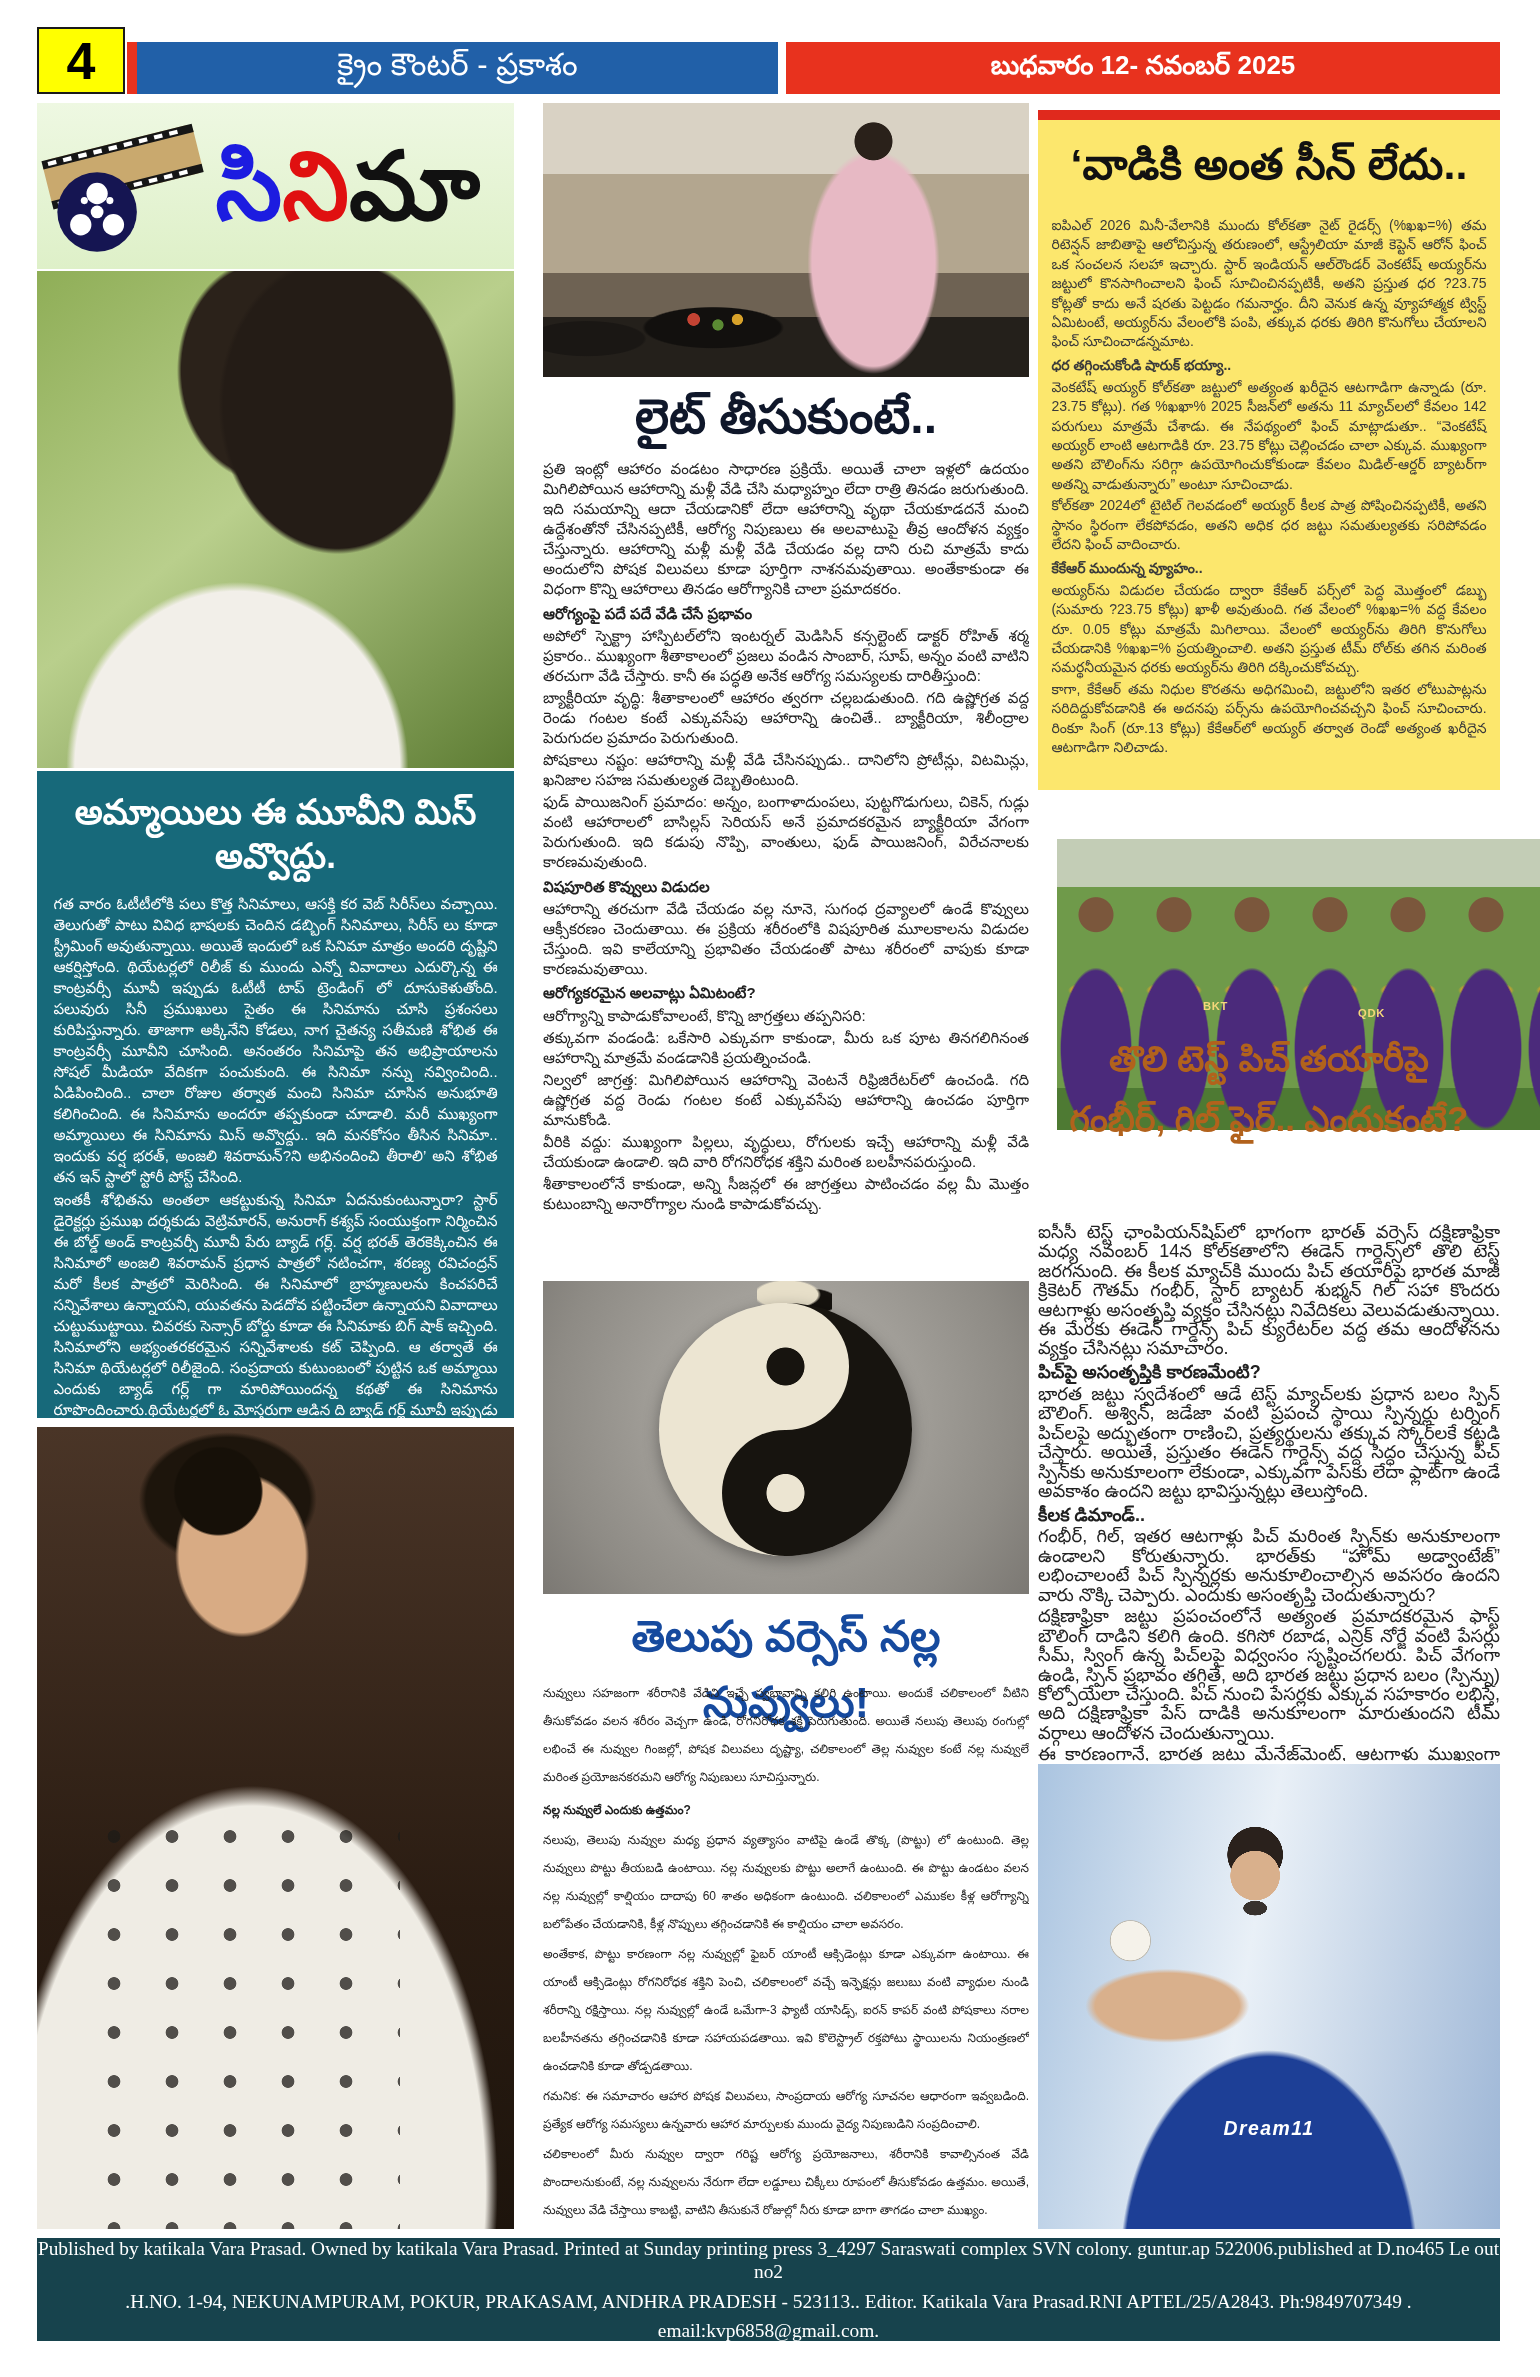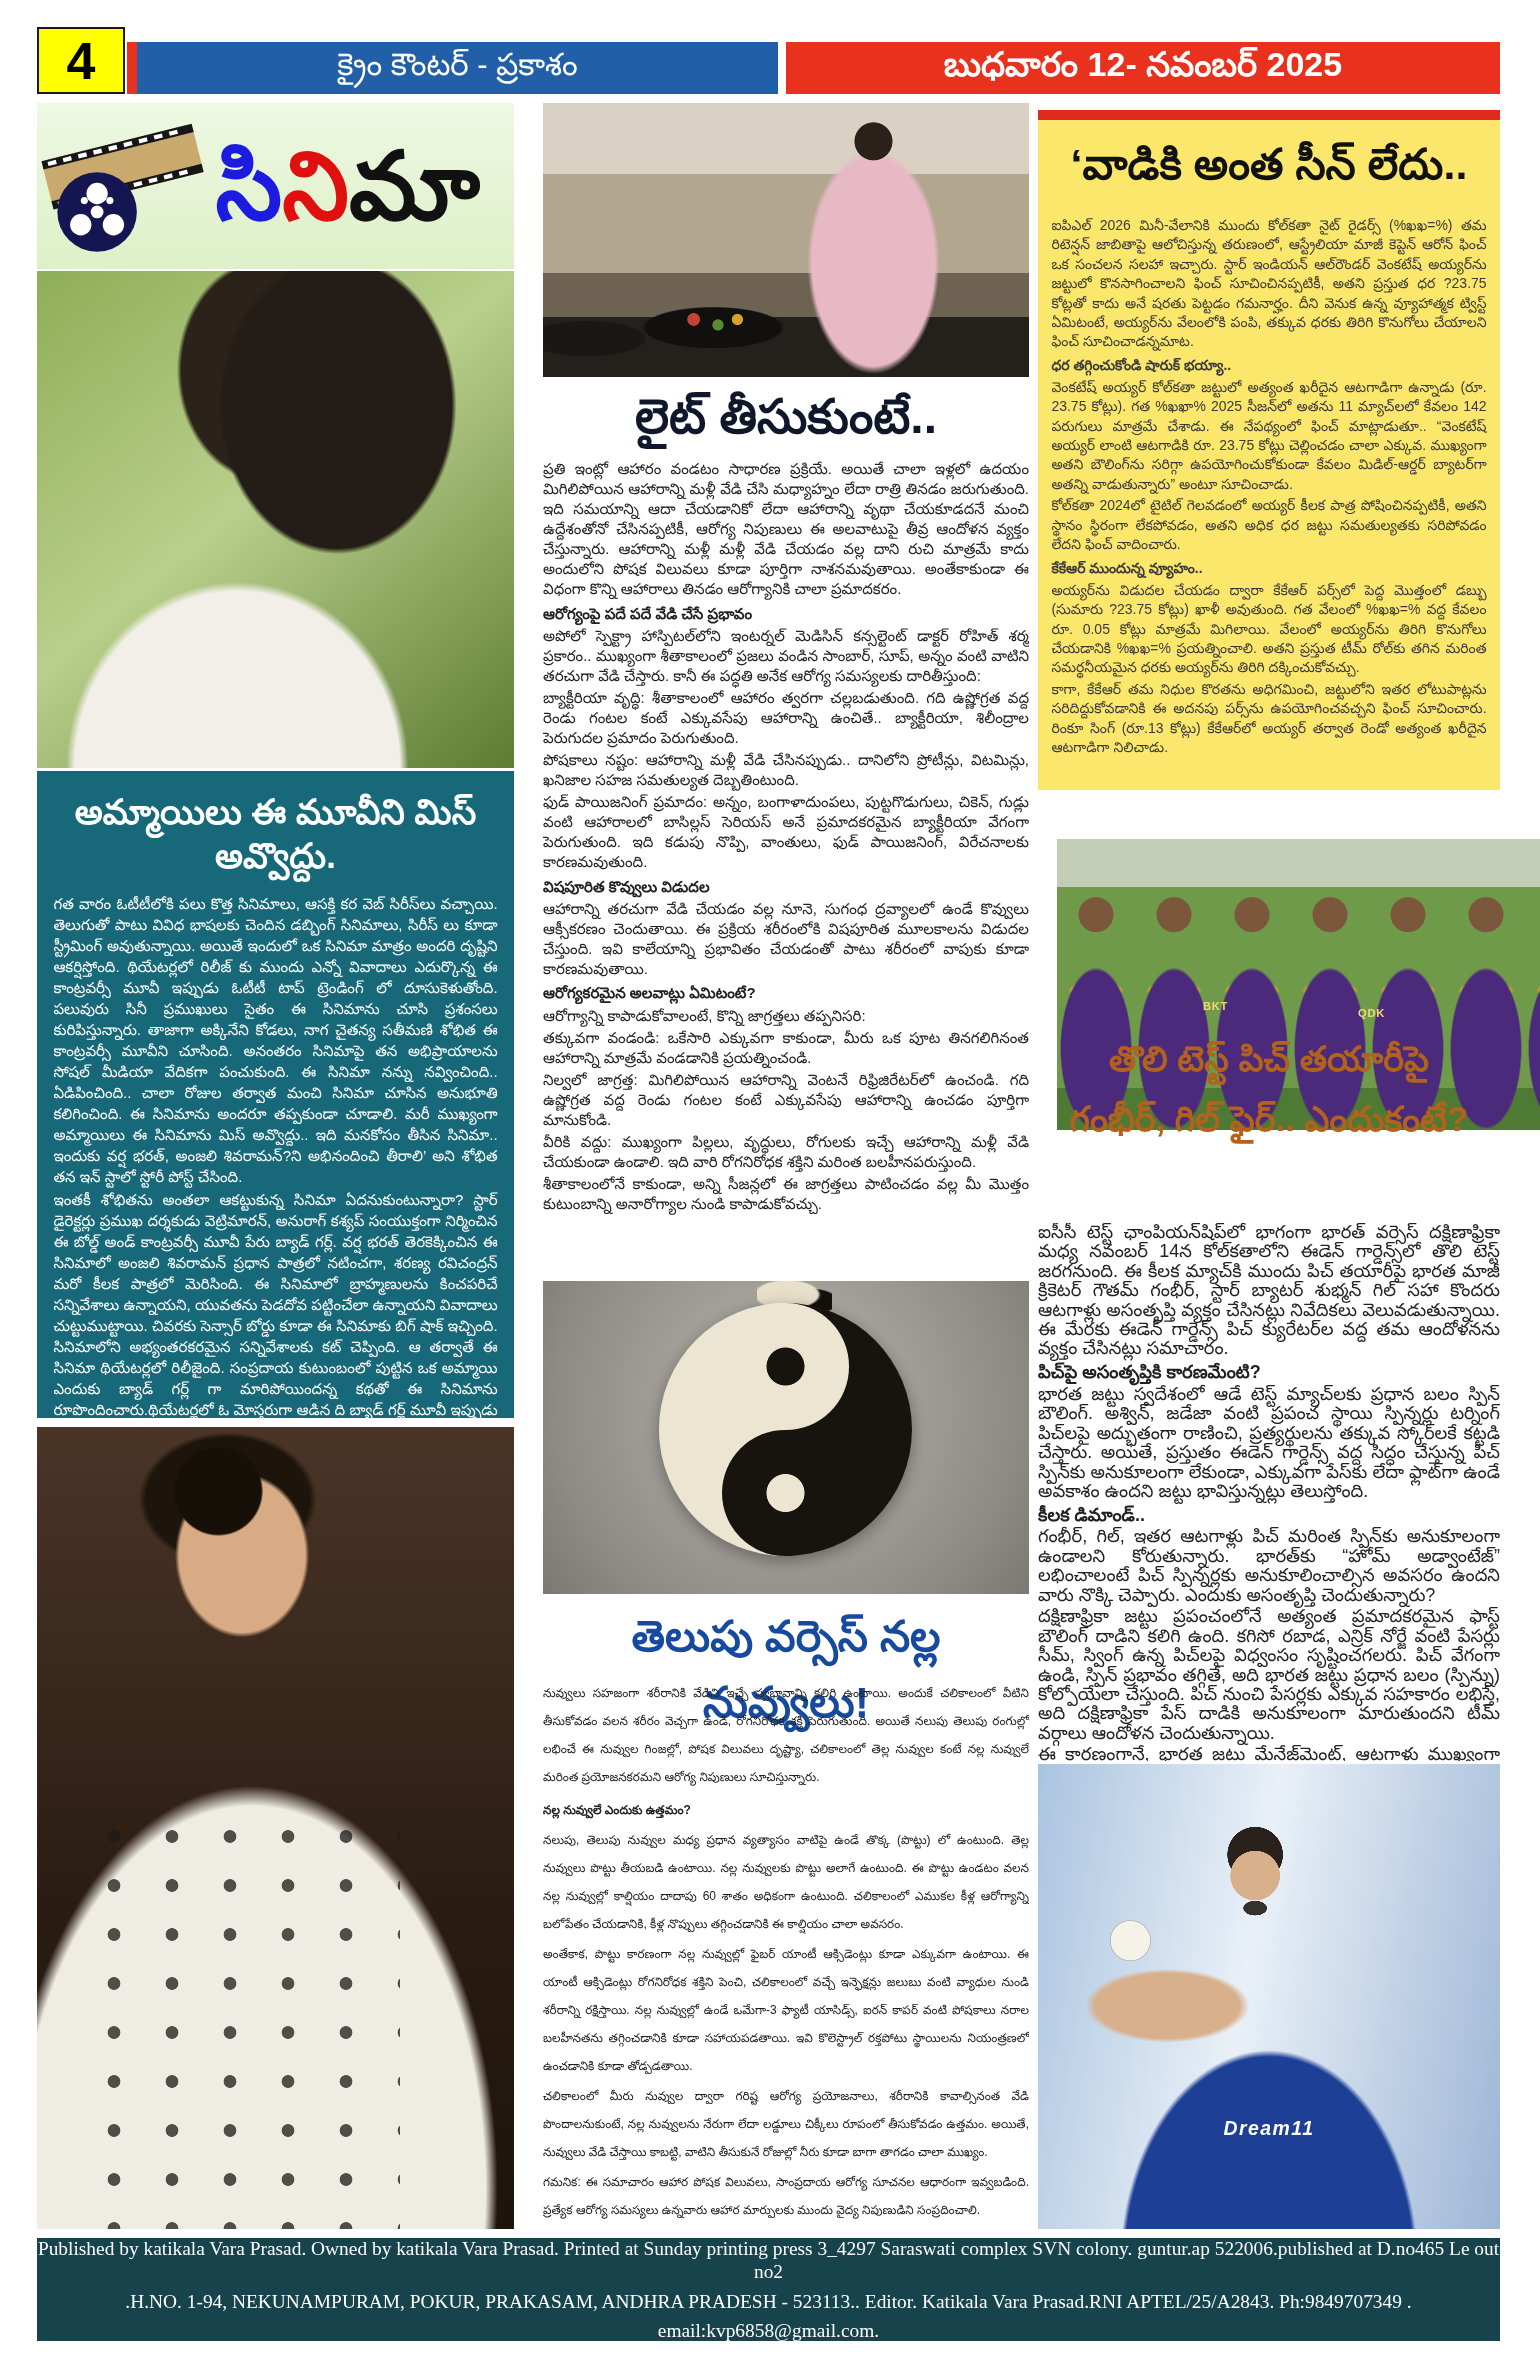--- a/index.html
+++ b/index.html
@@ -18,21 +18,21 @@
   }
   .red-stripe{position:absolute;left:127px;top:42px;width:10.4px;height:52px;background:#e8321e;}
   .bar-left{
     position:absolute;left:137px;top:42px;width:641px;height:52px;background:#2160a8;
     display:flex;align-items:center;justify-content:center;
     color:#fff;font-size:31px;font-weight:normal;
   }
   .bar-right{
     position:absolute;left:786px;top:42px;width:714px;height:52px;background:#e8321e;
     display:flex;align-items:center;justify-content:center;
-    color:#fff;font-size:34px;font-weight:bold;
+    color:#fff;font-size:26px;font-weight:bold;
   }
   
   .cinema-block{
     position:absolute;left:37px;top:103px;width:477px;height:166px;
     background:linear-gradient(180deg,#eef8e2,#def0c8);
     display:flex;align-items:center;gap:4.5px;padding:4.5px 3px;
   }
   .cinema-letters{display:flex;align-items:flex-end;}
   .cin-l{font-size:95px;font-weight:bold;line-height:1;}
   .cin-1{color:#1c1ce0;}
@@ -275,22 +275,22 @@
   <div class="photo photo-sesame">
     <div class="seed-spill"></div>
     <div class="yinyang"></div>
   </div>
   <div class="mid-headline-2">తెలుపు వర్సెస్ నల్ల నువ్వులు!</div>
   <div class="mid-body-2 article-body">
       <div class="para">నువ్వులు సహజంగా శరీరానికి వేడిని ఇచ్చే స్వభావాన్ని కలిగి ఉంటాయి. అందుకే చలికాలంలో వీటిని తీసుకోవడం వలన శరీరం వెచ్చగా ఉండి, రోగనిరోధక శక్తి పెరుగుతుంది. అయితే నలుపు తెలుపు రంగుల్లో లభించే ఈ నువ్వుల గింజల్లో, పోషక విలువలు దృష్ట్యా, చలికాలంలో తెల్ల నువ్వుల కంటే నల్ల నువ్వులే మరింత ప్రయోజనకరమని ఆరోగ్య నిపుణులు సూచిస్తున్నారు.</div>
       <div class="sub-head">నల్ల నువ్వులే ఎందుకు ఉత్తమం?</div>
       <div class="para">నలుపు, తెలుపు నువ్వుల మధ్య ప్రధాన వ్యత్యాసం వాటిపై ఉండే తొక్క (పొట్టు) లో ఉంటుంది. తెల్ల నువ్వులు పొట్టు తీయబడి ఉంటాయి. నల్ల నువ్వులకు పొట్టు అలాగే ఉంటుంది. ఈ పొట్టు ఉండటం వలన నల్ల నువ్వుల్లో కాల్షియం దాదాపు 60 శాతం అధికంగా ఉంటుంది. చలికాలంలో ఎముకల కీళ్ల ఆరోగ్యాన్ని బలోపేతం చేయడానికి, కీళ్ల నొప్పులు తగ్గించడానికి ఈ కాల్షియం చాలా అవసరం.</div>
       <div class="para">అంతేకాక, పొట్టు కారణంగా నల్ల నువ్వుల్లో ఫైబర్ యాంటీ ఆక్సిడెంట్లు కూడా ఎక్కువగా ఉంటాయి. ఈ యాంటీ ఆక్సిడెంట్లు రోగనిరోధక శక్తిని పెంచి, చలికాలంలో వచ్చే ఇన్ఫెక్షన్లు జలుబు వంటి వ్యాధుల నుండి శరీరాన్ని రక్షిస్తాయి. నల్ల నువ్వుల్లో ఉండే ఒమేగా-3 ఫ్యాటీ యాసిడ్స్, ఐరన్ కాపర్ వంటి పోషకాలు నరాల బలహీనతను తగ్గించడానికి కూడా సహాయపడతాయి. ఇవి కొలెస్ట్రాల్ రక్తపోటు స్థాయిలను నియంత్రణలో ఉంచడానికి కూడా తోడ్పడతాయి.</div>
+      <div class="para">గమనిక: ఈ సమాచారం ఆహార పోషక విలువలు, సాంప్రదాయ ఆరోగ్య సూచనల ఆధారంగా ఇవ్వబడింది. ప్రత్యేక ఆరోగ్య సమస్యలు ఉన్నవారు ఆహార మార్పులకు ముందు వైద్య నిపుణుడిని సంప్రదించాలి.</div>
       <div class="para">చలికాలంలో మీరు నువ్వుల ద్వారా గరిష్ట ఆరోగ్య ప్రయోజనాలు, శరీరానికి కావాల్సినంత వేడి పొందాలనుకుంటే, నల్ల నువ్వులను నేరుగా లేదా లడ్డూలు చిక్కీలు రూపంలో తీసుకోవడం ఉత్తమం. అయితే, నువ్వులు వేడి చేస్తాయి కాబట్టి, వాటిని తీసుకునే రోజుల్లో నీరు కూడా బాగా తాగడం చాలా ముఖ్యం.</div>
-      <div class="para">గమనిక: ఈ సమాచారం ఆహార పోషక విలువలు, సాంప్రదాయ ఆరోగ్య సూచనల ఆధారంగా ఇవ్వబడింది. ప్రత్యేక ఆరోగ్య సమస్యలు ఉన్నవారు ఆహార మార్పులకు ముందు వైద్య నిపుణుడిని సంప్రదించాలి.</div>
     </div>
 
   <div class="right-box">
     <div class="art-title">‘వాడికి అంత సీన్ లేదు..</div>
     <div class="article-body">
         <div class="para">ఐపిఎల్ 2026 మినీ-వేలానికి ముందు కోల్‌కతా నైట్ రైడర్స్ (%ఖఖ=%) తమ రిటెన్షన్ జాబితాపై ఆలోచిస్తున్న తరుణంలో, ఆస్ట్రేలియా మాజీ కెప్టెన్ ఆరోన్ ఫించ్ ఒక సంచలన సలహా ఇచ్చారు. స్టార్ ఇండియన్ ఆల్‌రౌండర్ వెంకటేష్ అయ్యర్‌ను జట్టులో కొనసాగించాలని ఫించ్ సూచించినప్పటికీ, అతని ప్రస్తుత ధర ?23.75 కోట్లతో కాదు అనే షరతు పెట్టడం గమనార్హం. దీని వెనుక ఉన్న వ్యూహాత్మక ట్విస్ట్ ఏమిటంటే, అయ్యర్‌ను వేలంలోకి పంపి, తక్కువ ధరకు తిరిగి కొనుగోలు చేయాలని ఫించ్ సూచించాడన్నమాట.</div>
         <div class="sub-head">ధర తగ్గించుకోండి షారుక్ భయ్యా..</div>
         <div class="para">వెంకటేష్ అయ్యర్ కోల్‌కతా జట్టులో అత్యంత ఖరీదైన ఆటగాడిగా ఉన్నాడు (రూ. 23.75 కోట్లు). గత %ఖఖా% 2025 సీజన్‌లో అతను 11 మ్యాచ్‌లలో కేవలం 142 పరుగులు మాత్రమే చేశాడు. ఈ నేపథ్యంలో ఫించ్ మాట్లాడుతూ.. “వెంకటేష్ అయ్యర్ లాంటి ఆటగాడికి రూ. 23.75 కోట్లు చెల్లించడం చాలా ఎక్కువ. ముఖ్యంగా అతని బౌలింగ్‌ను సరిగ్గా ఉపయోగించుకోకుండా కేవలం మిడిల్-ఆర్డర్ బ్యాటర్‌గా అతన్ని వాడుతున్నారు” అంటూ సూచించాడు.</div>
         <div class="para">కోల్‌కతా 2024లో టైటిల్ గెలవడంలో అయ్యర్ కీలక పాత్ర పోషించినప్పటికీ, అతని స్థానం స్థిరంగా లేకపోవడం, అతని అధిక ధర జట్టు సమతుల్యతకు సరిపోవడం లేదని ఫించ్ వాదించారు.</div>
         <div class="sub-head">కేకేఆర్ ముందున్న వ్యూహం..</div>

